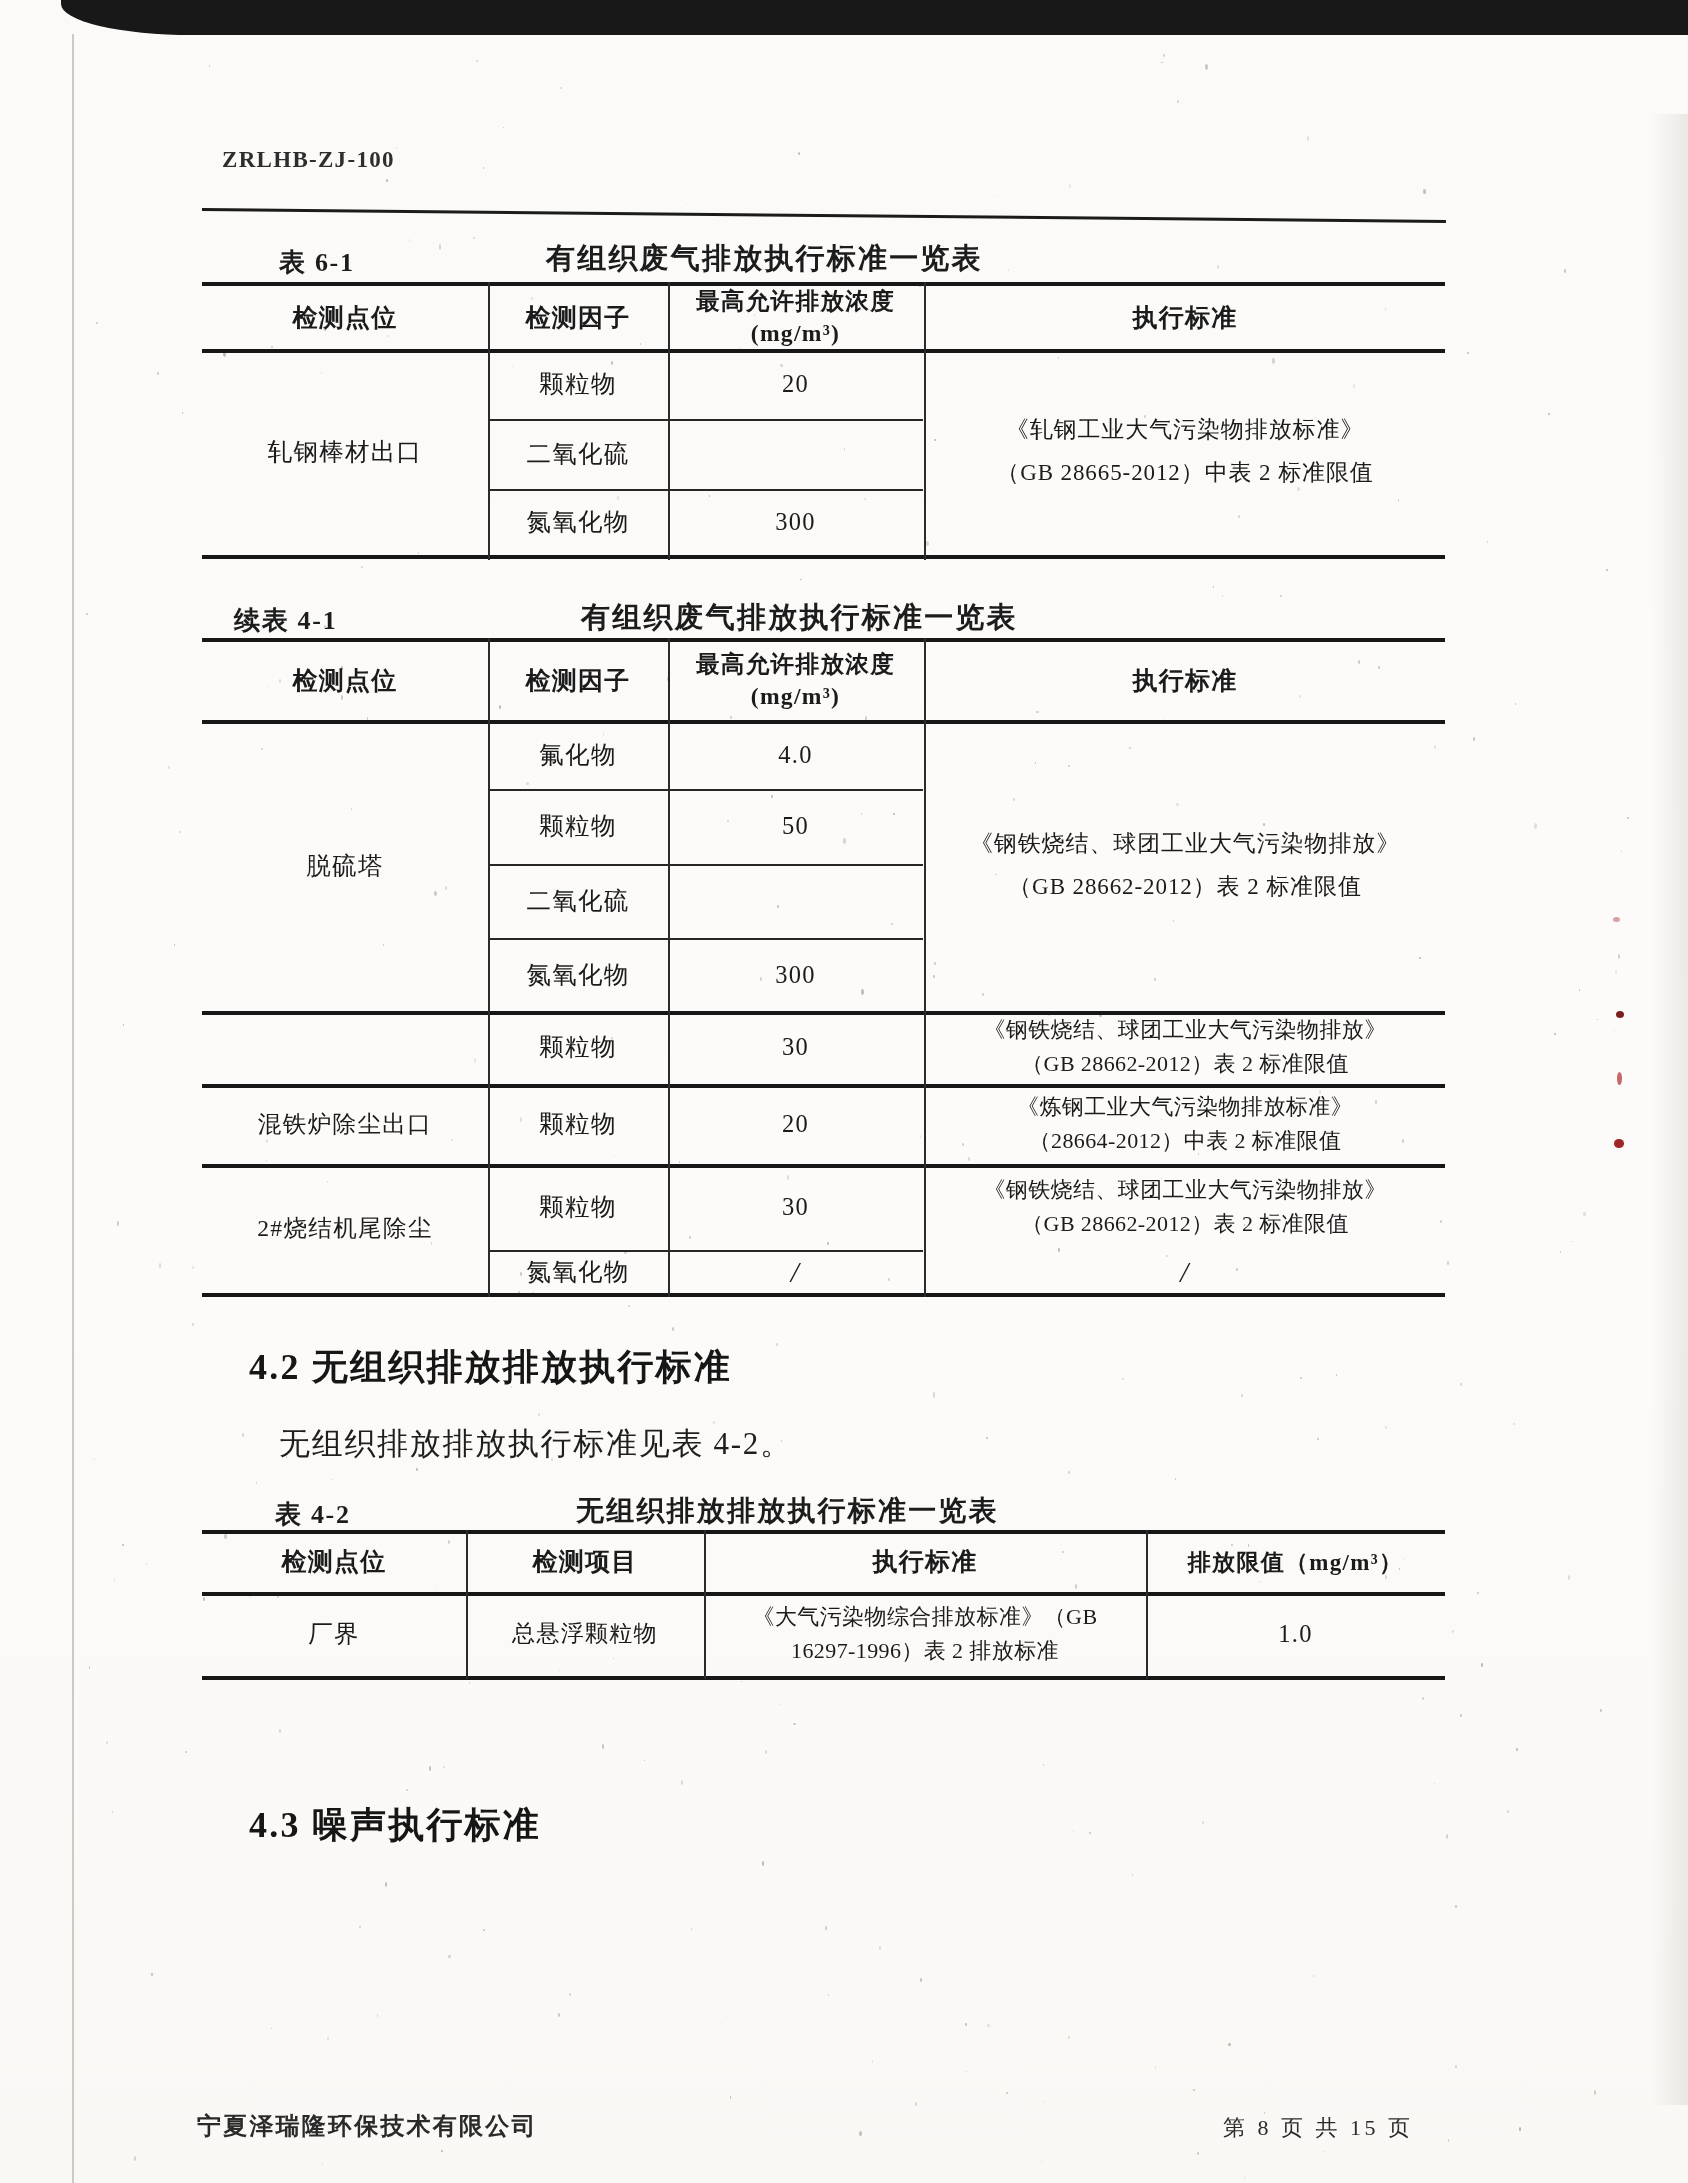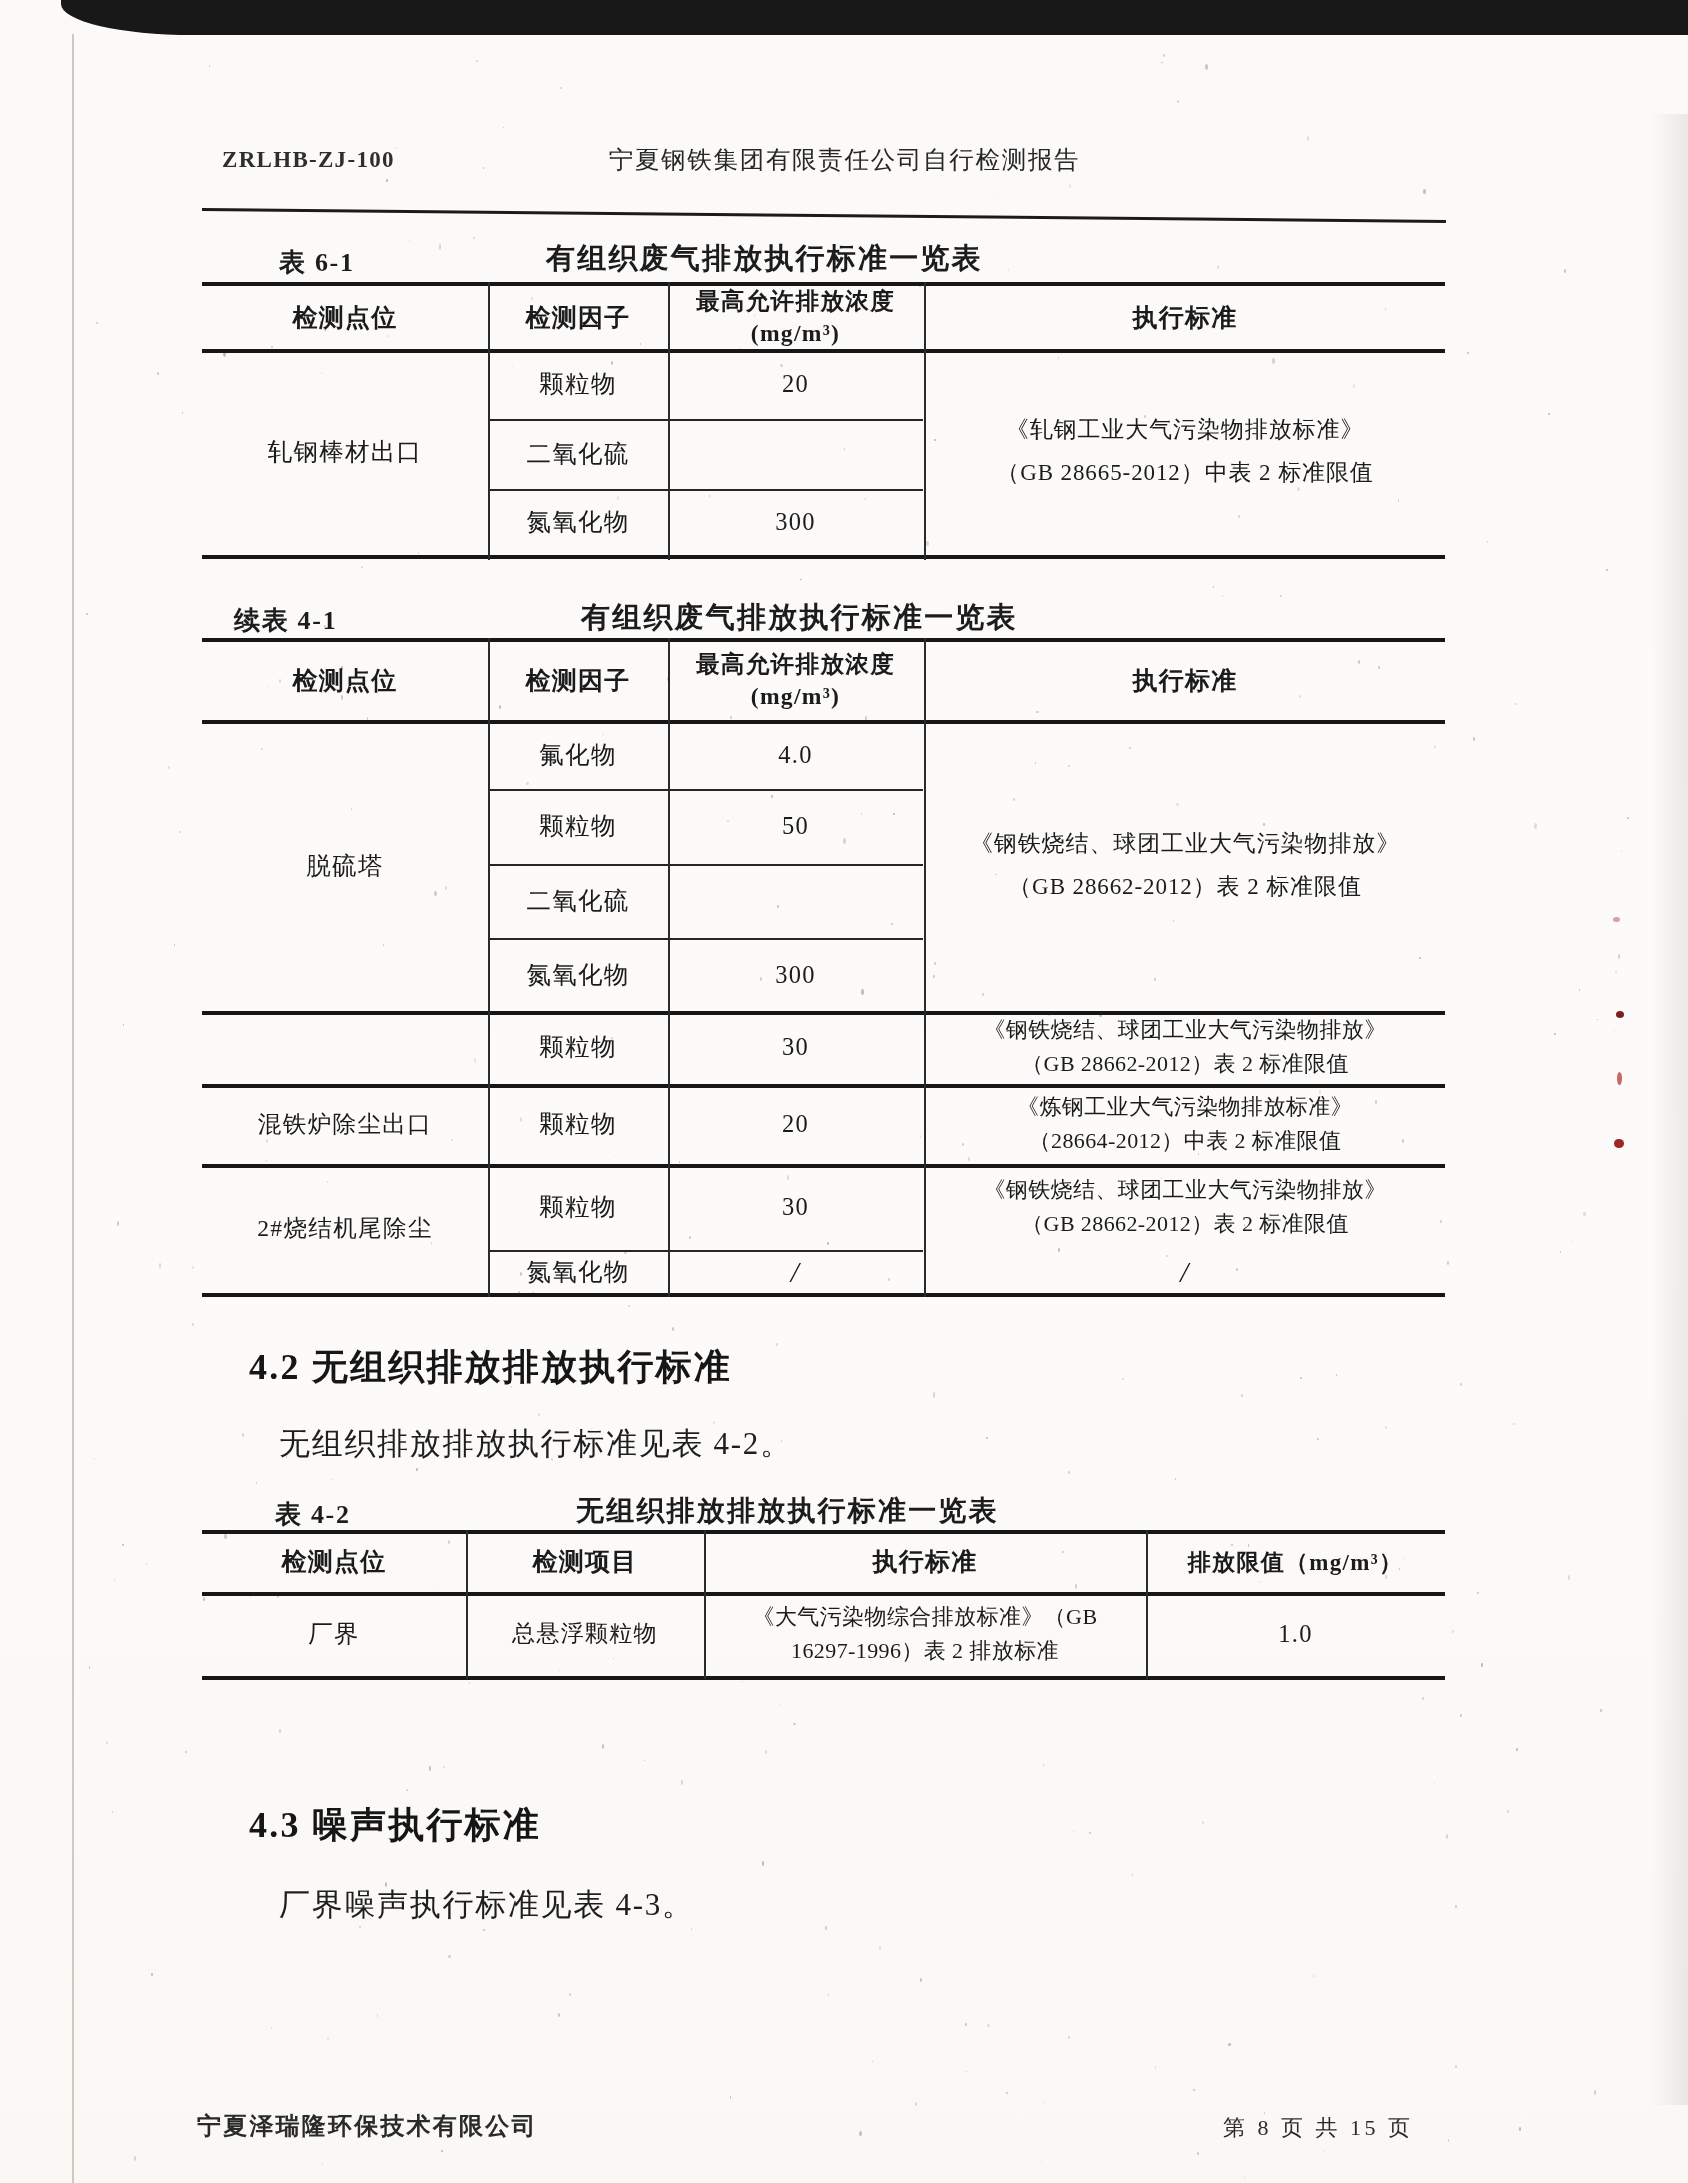--- a/index.html
+++ b/index.html
@@ -377,21 +377,20 @@
         <div class="speck" style="left: 879px; top: 1946px; width: 2.1px; height: 4.4px; background: rgba(60, 42, 30, 0.15);"></div>
         <div class="speck" style="left: 483px; top: 167px; width: 0.9px; height: 1.9px; background: rgba(60, 42, 30, 0.32);"></div>
       </div>
 
     <div class="red-dot" style="left:1613px;top:917px;width:7px;height:5.2px;background:#d9a0a0;"></div>
     <div class="red-dot" style="left:1616px;top:1011px;width:7.9px;height:7px;background:#7a1f1f;"></div>
     <div class="red-dot" style="left:1617px;top:1072px;width:5.2px;height:13px;background:#c46a6a;"></div>
     <div class="red-dot" style="left:1614px;top:1139px;width:9.6px;height:8.7px;background:#a02525;"></div>
 
     <div class="txt doc-code">ZRLHB-ZJ-100</div>
-    <div class="txt header-title">宁夏钢铁集团有限责任公司自行检测报告</div>
     <div class="header-rule"></div>
 
     <div class="txt tbl-label" style="left:279px;top:245px;">表 6-1</div>
     <div class="txt tbl-title" style="left:546px;top:239px;">有组织废气排放执行标准一览表</div>
 
     <div class="hl" style="left:202px;top:282px;width:1243px;"></div>
     <div class="hl" style="left:202px;top:349px;width:1243px;"></div>
     <div class="hlt" style="left:488px;top:419px;width:435px;"></div>
     <div class="hlt" style="left:488px;top:489px;width:435px;"></div>
     <div class="hl" style="left:202px;top:555px;width:1243px;"></div>
@@ -498,21 +497,20 @@
 
     <div class="cell hdr" style="left:1146px;top:1534px;width:299px;height:57px;font-size:23px;">排放限值（mg/m³）</div>
     <div class="cell" style="left:466px;top:1592px;width:238px;height:84px;font-size:23px;">总悬浮颗粒物</div>
     <div class="cell" style="left:704px;top:1592px;width:442px;height:84px;flex-direction:column;">
       <div class="std2">《大气污染物综合排放标准》（GB</div>
       <div class="std2">16297-1996）表 2 排放标准</div>
     </div>
     <div class="cell" style="left:1146px;top:1592px;width:299px;height:84px;">1.0</div>
 
     <div class="txt h2" style="left:249px;top:1801px;">4.3 噪声执行标准</div>
-    <div class="txt para" style="left:279px;top:1884px;">厂界噪声执行标准见表 4-3。</div>
 
     <div class="txt footer-company">宁夏泽瑞隆环保技术有限公司</div>
     <div class="txt footer-page">第 8 页 共 15 页</div>
 
   </div>
 
 </div>
 
 
 </body></html>

